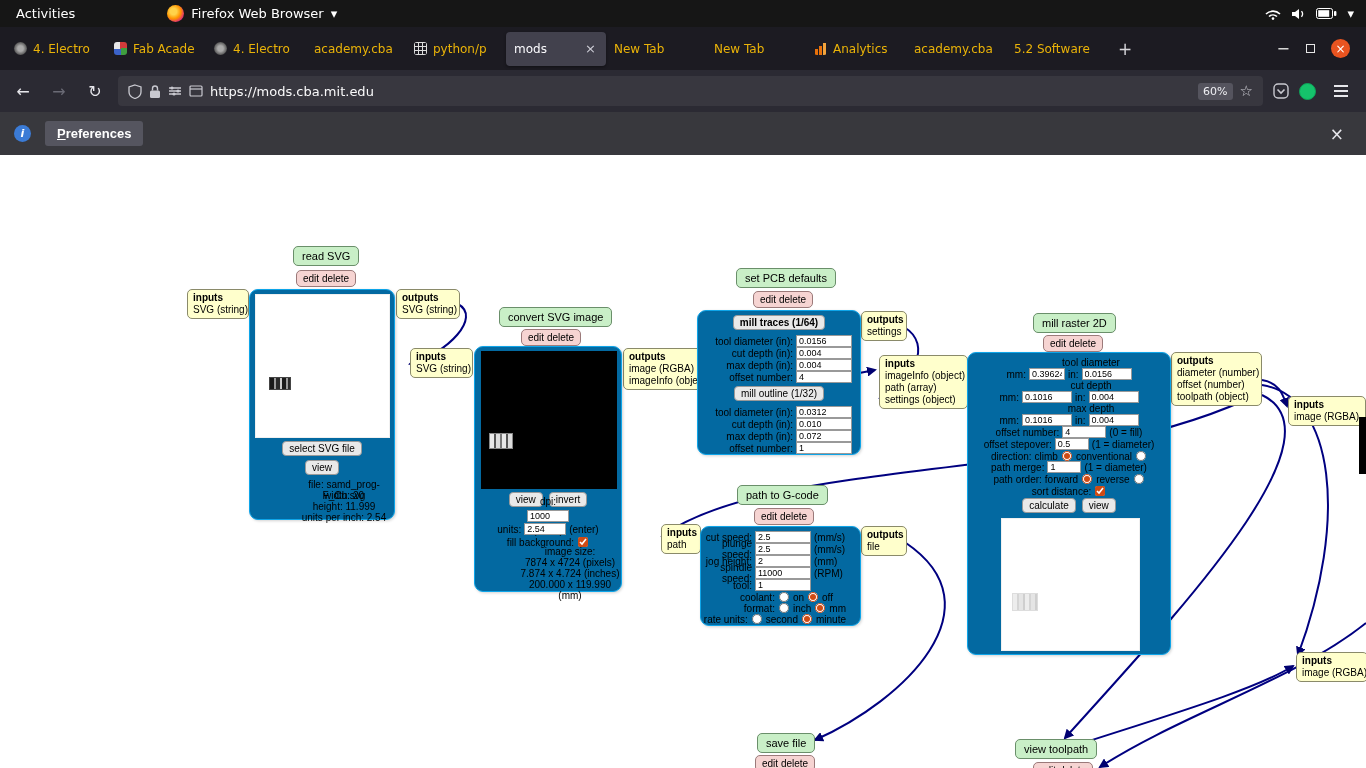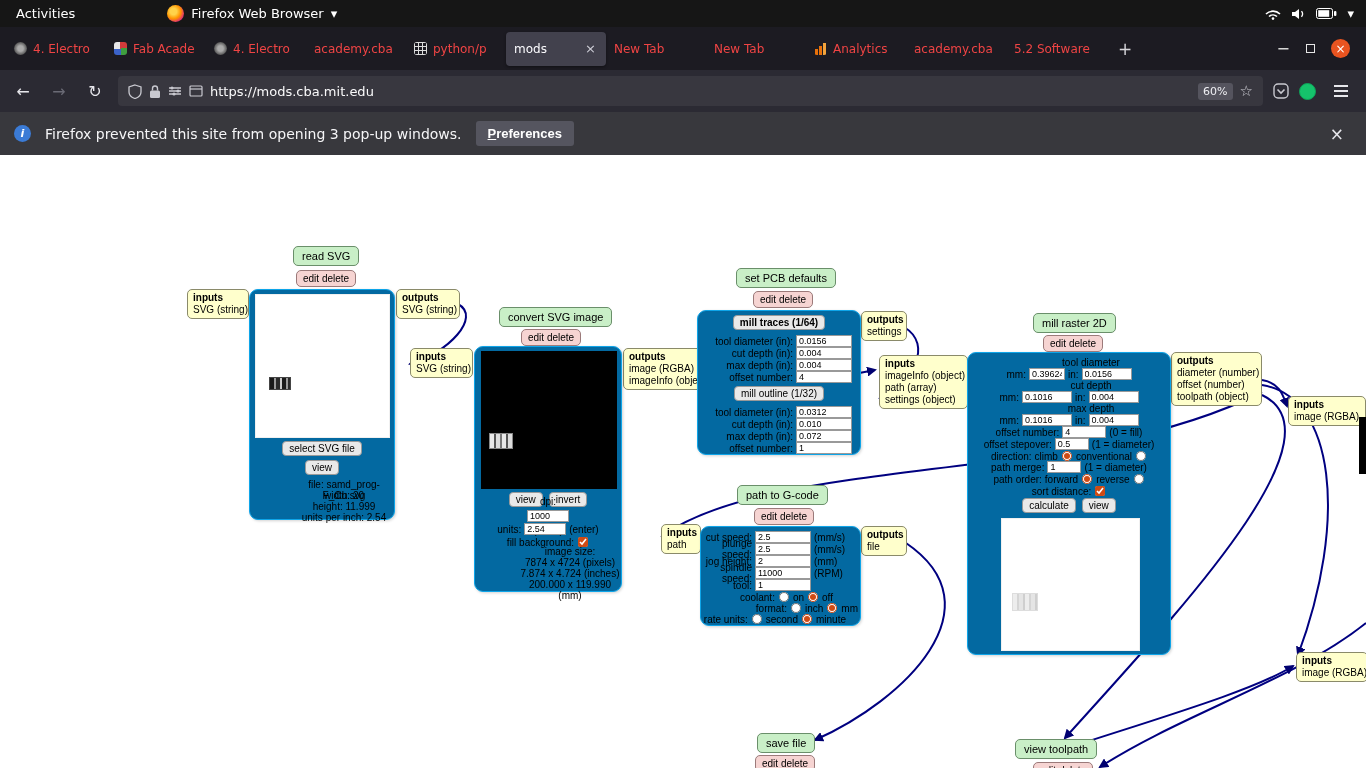--- a/index.html
+++ b/index.html
@@ -9,21 +9,21 @@
   
   .topbar { position:absolute; left:0; top:0; width:1366px; height:27px; background:#161616; color:#fff; display:flex; align-items:center; font-size:13px; }
   .topbar .activities { padding:0 16px; }
   .topbar .appmenu { display:flex; align-items:center; gap:7px; margin-left:76px; }
   .fficon { width:17px; height:17px; border-radius:50%; background:radial-gradient(circle at 38% 38%, #ffd24a 0 22%, #ff9500 48%, #e3346b 72%, #2b1a5e 100%); }
   .topbar .clock { position:absolute; left:0; right:0; text-align:center; font-weight:600; font-size:13px; pointer-events:none; }
   .sysicons { margin-left:auto; display:flex; align-items:center; gap:10px; padding-right:12px; }
 
   
   .tabbar { position:absolute; left:0; top:27px; width:1366px; height:43px; background:#1c1b22; display:flex; align-items:center; padding:0 6px; }
-  .tab { width:100px; height:34px; display:flex; align-items:center; gap:6px; padding:0 8px; color:#ef4444; font-size:12px; border-radius:4px; overflow:hidden; white-space:nowrap; flex:none; }
+  .tab { width:100px; height:34px; display:flex; align-items:center; gap:6px; padding:0 8px; color:#eab308; font-size:12px; border-radius:4px; overflow:hidden; white-space:nowrap; flex:none; }
   .tab .tlabel { overflow:hidden; flex:1; }
   .tab.active { background:#42414d; color:#fbfbfe; box-shadow:0 1px 3px rgba(0,0,0,.4); }
   .tab .closex { font-size:13px; color:#cfcfd8; padding:0 2px; }
   .fav { width:13px; height:13px; flex:none; border-radius:3px; }
   .fav-dark { background:radial-gradient(circle,#aaa 0 30%,#555 70%); border-radius:50%; }
   .fav-fab { background:conic-gradient(#d23b3b 0 25%, #3f9e3f 25% 50%, #3b62c9 50% 75%, #e8e8e8 75%); }
   .newtabbtn { width:26px; height:26px; color:#d7d7db; font-size:17px; display:flex; align-items:center; justify-content:center; border-radius:4px; flex:none; margin-left:6px; }
   .winctrl { margin-left:auto; display:flex; align-items:center; gap:16px; padding-right:10px; color:#e6e6e6; }
   .maxbox { width:9px; height:9px; border:1px solid #e6e6e6; display:inline-block; }
   .closewin { width:19px; height:19px; border-radius:50%; background:#e95420; color:#fff; font-size:12px; display:flex; align-items:center; justify-content:center; }
@@ -183,21 +183,20 @@
     <svg width="16" height="16">
         <rect x="1" y="1" width="14" height="14" rx="4" fill="none" stroke="#c9c9d0" stroke-width="1.4"></rect>
         <path d="M4.5 6.5 L8 10 L11.5 6.5" fill="none" stroke="#c9c9d0" stroke-width="1.6"></path>
       </svg>
     <span class="greencirc"></span>
     <span class="hamb" style="margin:0 8px;"></span>
   </div>
 
   <div class="notif">
     <span class="infoicon">i</span>
-    <span>Firefox prevented this site from opening 3 pop-up windows.</span>
     <button class="prefbtn">Preferences</button>
     <span class="notifx">×</span>
   </div>
 
   <div class="canvas">
 
     <svg class="wires" width="1366" height="613">
       <defs>
         <marker id="arr" viewBox="0 0 10 10" refX="8" refY="5" markerWidth="5" markerHeight="5" orient="auto">
             <path d="M0,0 L10,5 L0,10 z" fill="#000070"></path>
@@ -443,21 +442,21 @@
           <input class="tin" style="width: 56px;" value="1">
           <span style="width:42px;margin-left:3px;"></span>
         </div>
       <div class="row rr" style="top:64px;padding-right:27px;">
         <span>coolant:</span>
         <input type="radio" name="cool" style="">
         <span>on</span>
         <input type="radio" name="cool" checked="" style="">
         <span>off</span>
       </div>
-      <div class="row rr" style="top:75px;padding-right:2px;">
+      <div class="row rr" style="top:75px;padding-right:14px;">
         <span>format:</span>
         <input type="radio" name="fmt" style="">
         <span>inch</span>
         <input type="radio" name="fmt" checked="" style="">
         <span>mm</span>
       </div>
       <div class="row rr" style="top:86px;padding-right:14px;">
         <span>rate units:</span>
         <input type="radio" name="rate" style="">
         <span>second</span>

